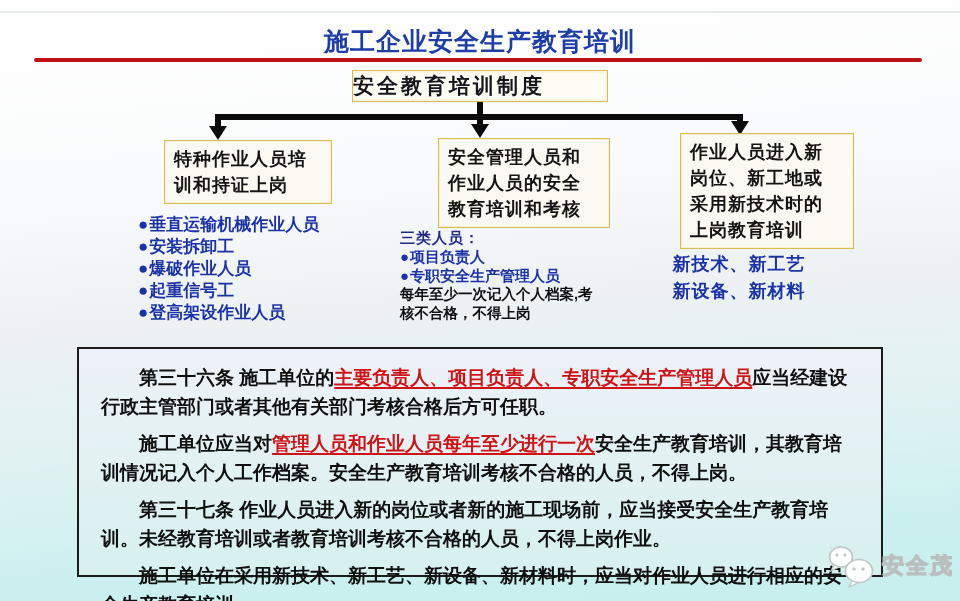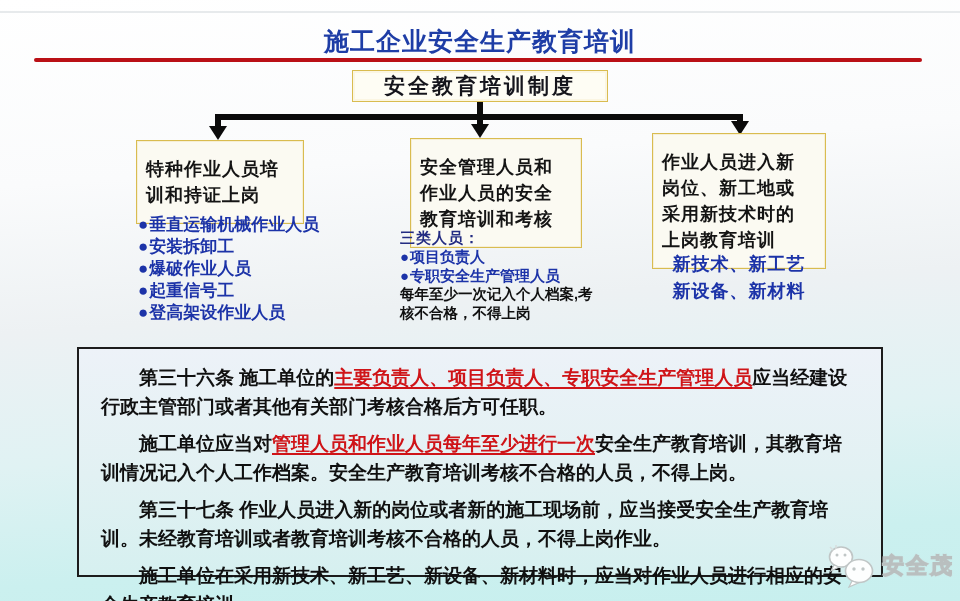--- a/index.html
+++ b/index.html
@@ -13,31 +13,31 @@
 
   .title {
     position:absolute; top:25px; left:0; right:0; text-align:center;
     font-size:25px; font-weight:bold; color:#1e3da6; letter-spacing:1px;
   }
   .red-rule { position:absolute; top:58px; left:34px; width:888px; height:4px; background:#ba1016; border-radius:2px; }
 
   .root-box {
     position:absolute; left:352px; top:70px; width:256px; height:32px;
     background:#fefdf4; border:1px solid #d9bc50; box-shadow:inset 0 0 0 2px #fbf6e2;
-    display:flex; align-items:center; justify-content:center;
+    display:flex; align-items:center; 
     font-size:21px; font-weight:bold; color:#15151c; letter-spacing:3px; white-space:nowrap;
   }
 
   .conn { position:absolute; background:#0b0b0b; }
   .arr { position:absolute; width:0; height:0; border-left:9px solid transparent; border-right:9px solid transparent; border-top:14px solid #0b0b0b; }
 
   .ybox {
     position:absolute; display:inline-block; background:#fbfaf2;
     border:1px solid #d9bc50; box-shadow:inset 0 0 0 1px #f6efd6;
-    padding:15px 9px; font-weight:bold; color:#141414;
+    padding:5px 9px; font-weight:bold; color:#141414;margin-left:28px;
   }
   .ybox .bl { font-size:18px; line-height:26px; white-space:nowrap; letter-spacing:1px; }
 
   .blue-list { position:absolute; left:138px; top:214px; width:198px; color:#1c33a8; font-weight:bold; font-size:17px; line-height:22px; }
   .blue-list .li { margin:0; }
   .bullet { margin-right:1px; }
 
   .grp-mid { position:absolute; left:400px; top:228px; width:236px; }
   .subtitle { color:#232c82; font-size:15px; font-weight:bold; line-height:19px; letter-spacing:1px; }
   .li-sm { color:#1c33a8; font-size:15px; font-weight:bold; line-height:19px; }

